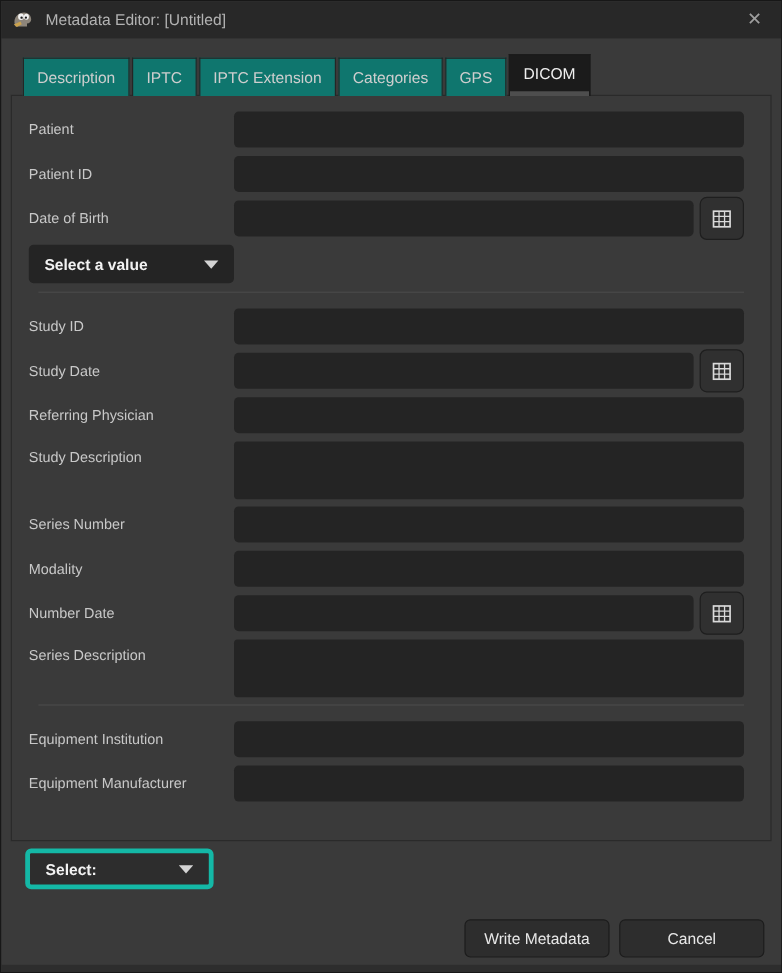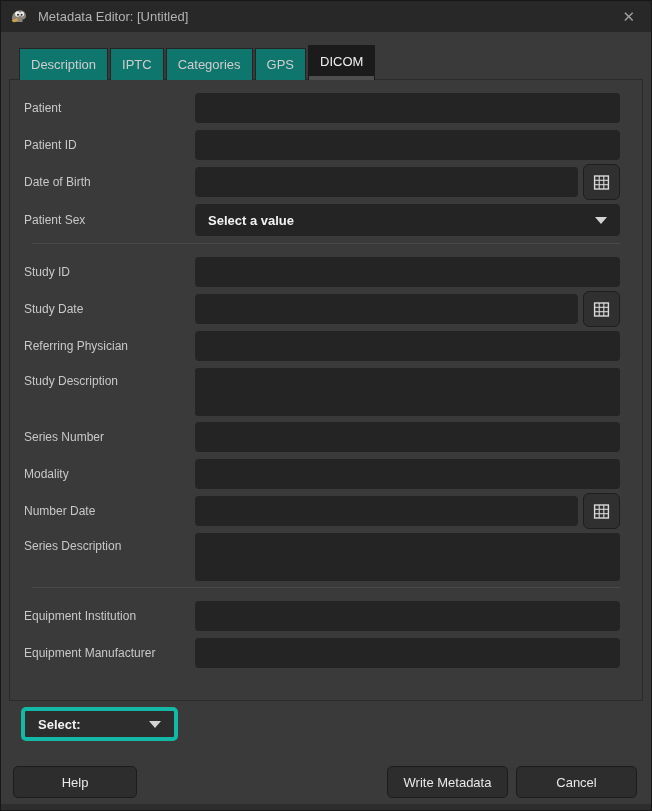--- a/index.html
+++ b/index.html
@@ -139,20 +139,21 @@
         <path d="M2.5 11.5 L8 9 L9.2 11.2 L5 13.5 Z" fill="#caa24e"></path>
       </svg>
     </span>
     <span class="title">Metadata Editor: [Untitled]</span>
     <span class="close-btn">✕</span>
   </div>
 
   <div class="tabs">
     <div class="tab">Description</div>
     <div class="tab">IPTC</div>
+    <div class="tab">IPTC Extension</div>
     <div class="tab">Categories</div>
     <div class="tab">GPS</div>
     <div class="tab active">DICOM</div>
   </div>
 
   <div class="frame">
 
     <div class="row">
       <label class="flabel">Patient</label>
       <input class="tinput" value="" style="">
@@ -173,21 +174,20 @@
             <line x1="1.6" y1="6.3" x2="15.4" y2="6.3" stroke-width="1.1"></line>
             <line x1="1.6" y1="10.7" x2="15.4" y2="10.7" stroke-width="1.1"></line>
             <line x1="6.2" y1="2" x2="6.2" y2="15" stroke-width="1.1"></line>
             <line x1="10.8" y1="2" x2="10.8" y2="15" stroke-width="1.1"></line>
           </svg>
         </button>
       </div>
     </div>
 
     <div class="row">
-      <label class="flabel">Patient Sex</label>
       <div class="combobox">
         <span class="combo-text">Select a value</span>
         <span class="arrow-down"></span>
       </div>
     </div>
 
     <div class="separator"></div>
 
     <div class="row">
       <label class="flabel">Study ID</label>
@@ -264,21 +264,20 @@
     </div>
 
   </div>
 
   <div class="select-combo">
     <span class="combo-text">Select:</span>
     <span class="arrow-down"></span>
   </div>
 
   <div class="actions">
-    <button class="btn btn-help">Help</button>
     <div class="spacer"></div>
     <button class="btn btn-write">Write Metadata</button>
     <button class="btn btn-cancel">Cancel</button>
   </div>
 
   <div class="bottom-edge"></div>
 
 </div>
 
 </body></html>

